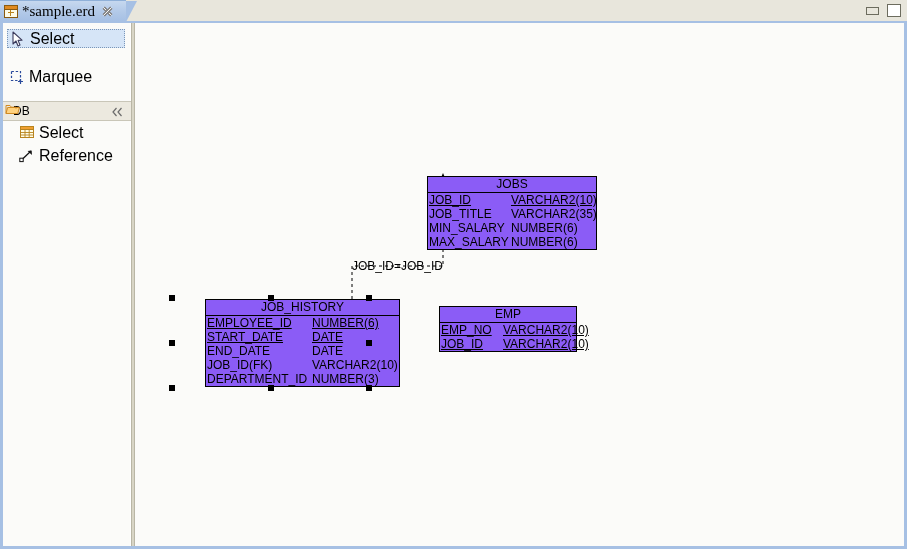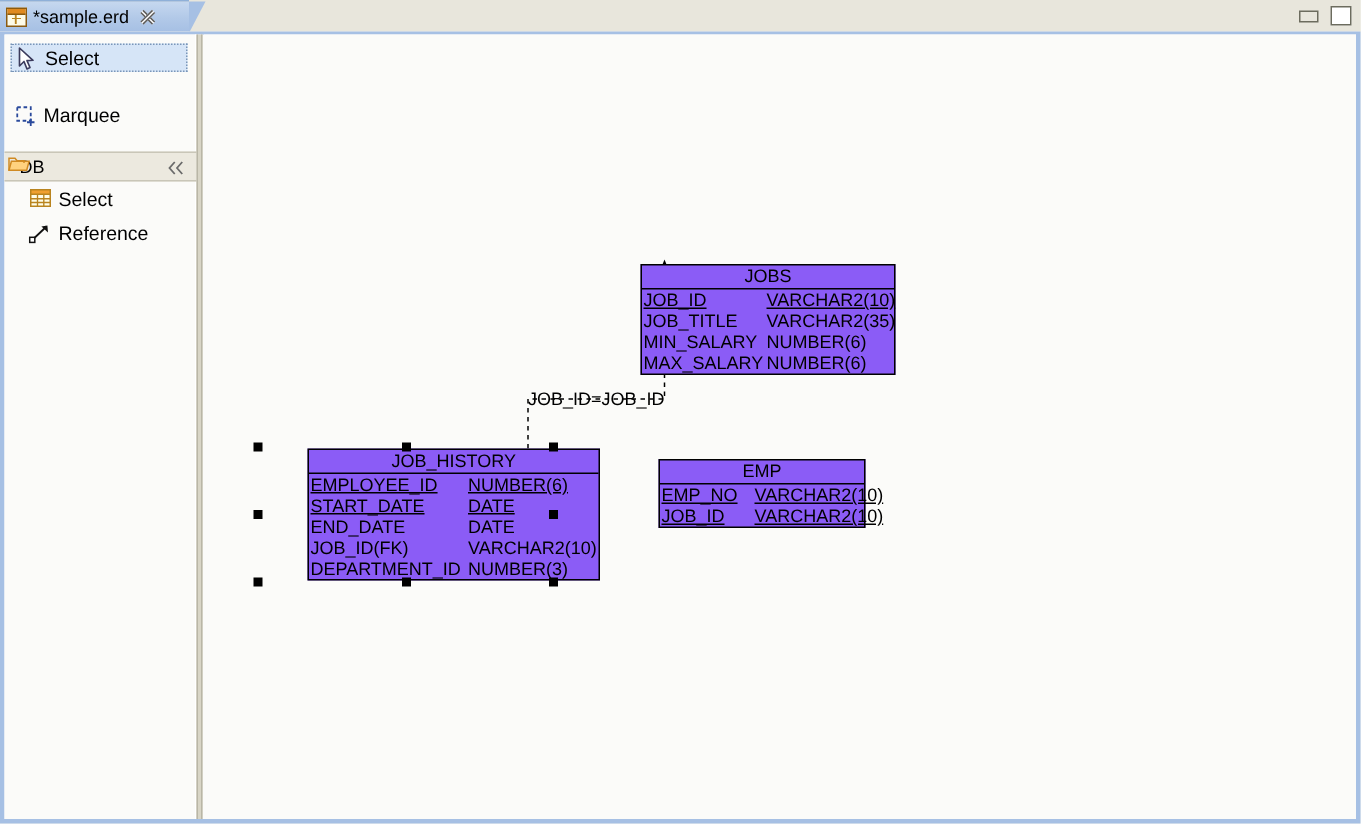--- a/index.html
+++ b/index.html
@@ -77,24 +77,25 @@
     content: "";
     position: absolute;
     left: 3px; top: 4px; right: 3px; bottom: 1px;
     background:
       linear-gradient(to right, transparent 2px, #b9841f 2px, #b9841f 3px, transparent 3px),
       linear-gradient(to bottom, transparent 2px, #b9841f 2px, #b9841f 3px, transparent 3px);
     background-size: 5px 100%, 100% 4px;
   }
 
   .tab-label {
-    font-size: 12px;
+    font-size: 15px;
     color: #000;
     white-space: nowrap;
     flex: 0 0 auto;
+    font-family: Liberation Serif, serif;
   }
 
   .tab-close {
     margin-left: 6px;
     width: 13px; height: 13px;
     position: relative;
     flex: 0 0 auto;
     cursor: pointer;
   }
   .tab-close:before, .tab-close:after {
@@ -179,21 +180,21 @@
     cursor: pointer;
   }
   .pal-item .pal-icon {
     width: 20px;
     height: 16px;
     flex: 0 0 auto;
     position: relative;
     margin-right: 2px;
   }
   .pal-item .pal-label {
-    font-size: 13px;
+    font-size: 16px;
     color: #000;
     white-space: nowrap;
   }
 
   #pal-select {
     top: 6px;
     background: #d6e5f7;
     border: 1px dotted #7a96b8;
   }
   #pal-marquee { top: 44px; }

